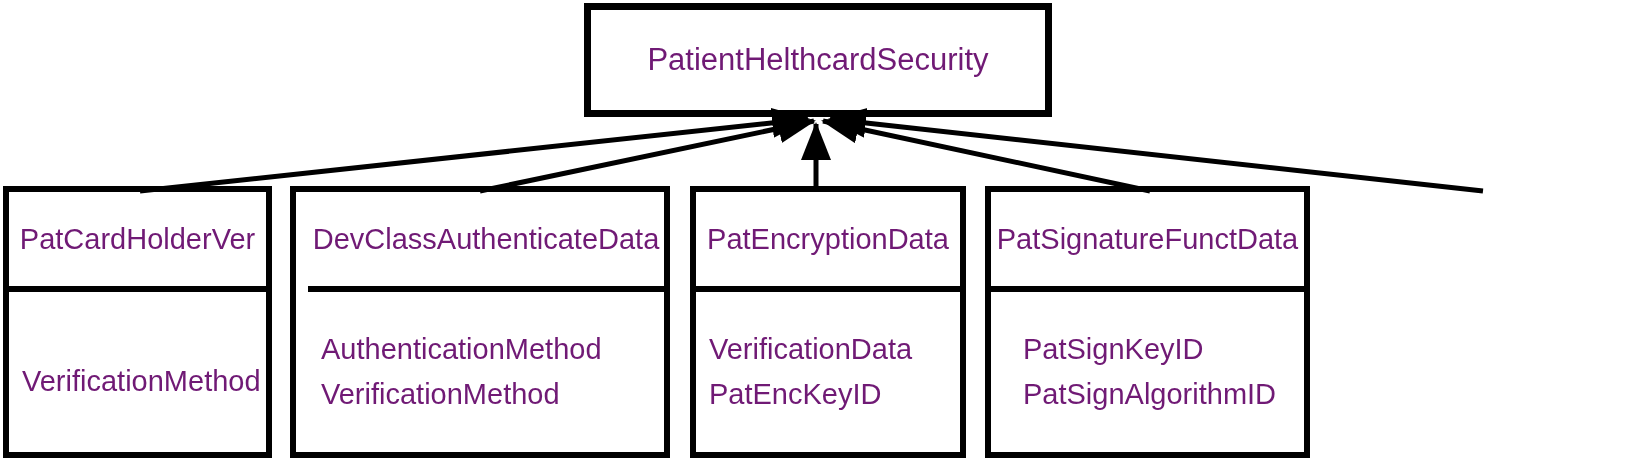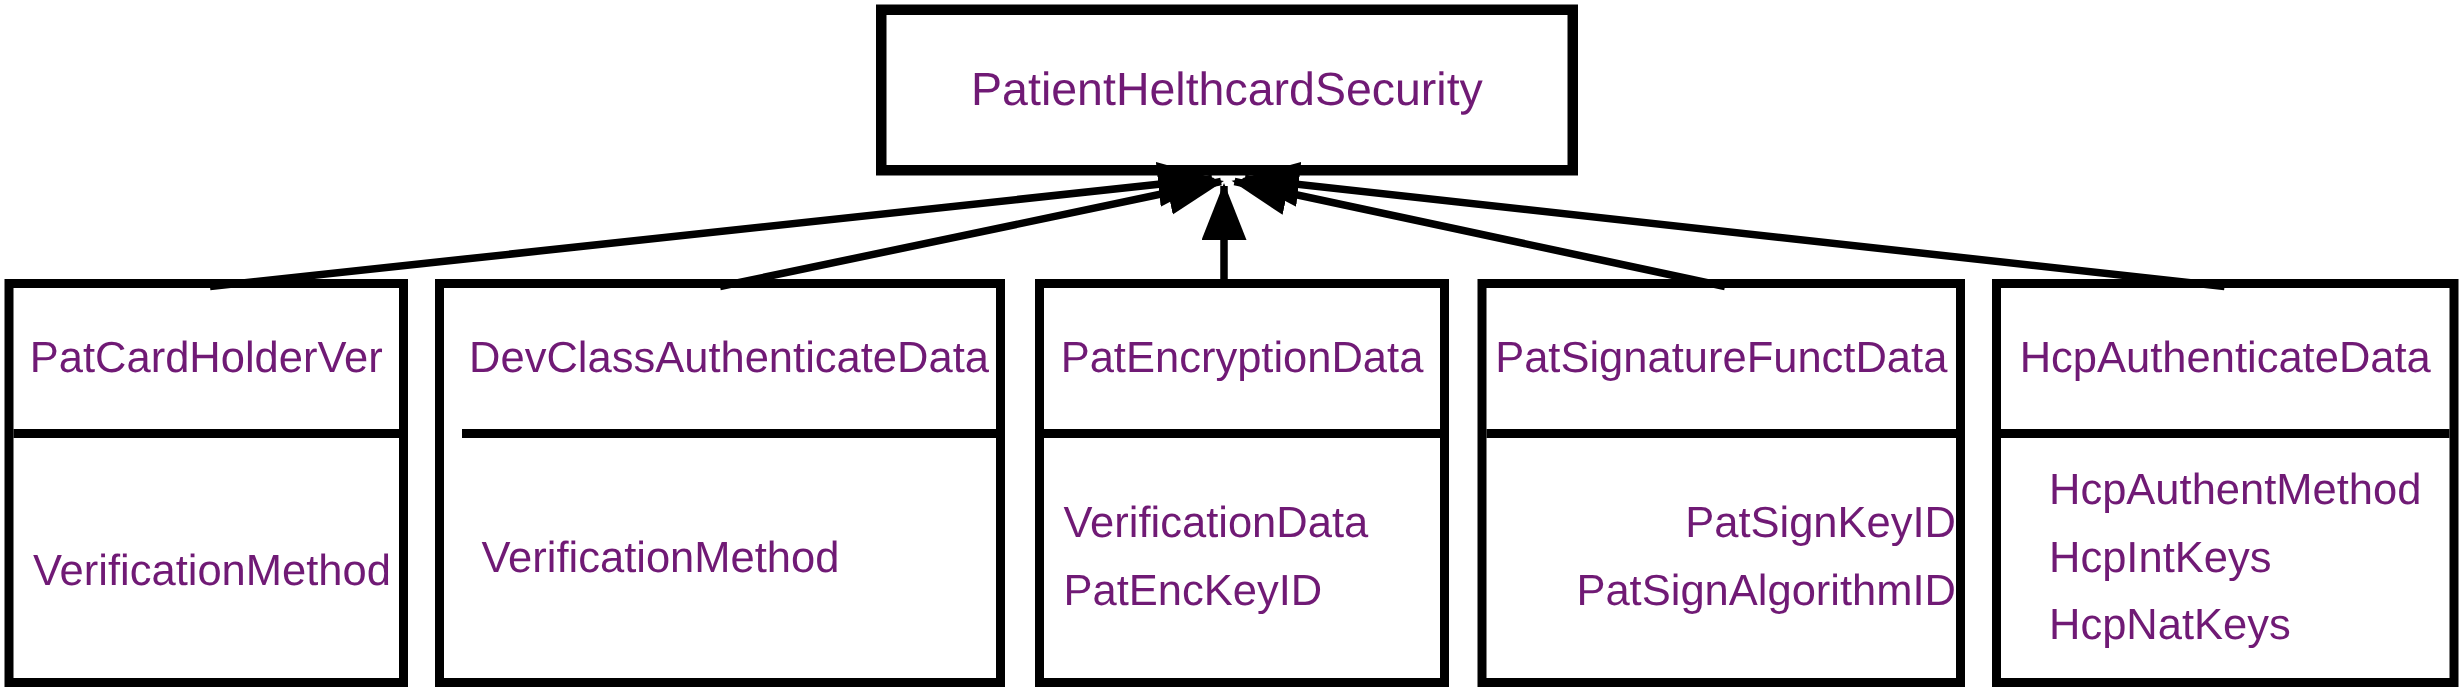--- a/index.html
+++ b/index.html
@@ -69,21 +69,21 @@
     flex-direction: column;
     justify-content: center;
     font-size: 29px;
     line-height: 45px;
     padding-left: 13px;
     white-space: nowrap;
   }
   .c0 { left: 3px;    width: 269px; gap: 18px; }
   .c1 { left: 290px;  width: 380px; padding-left: 12px; }
   .c2 { left: 690px;  width: 276px; }
-  .c3 { left: 985px;  width: 325px; text-align: right; }
+  .c3 { left: 985px;  width: 325px; }
   .c4 { left: 1328px; width: 311px; }
   .c3 .attrs, .c4 .attrs { padding-left: 32px; }
   .links line {
     stroke: #000000;
     stroke-width: 5;
   }
 </style>
 </head>
 <body>
 
@@ -109,42 +109,35 @@
   <div class="box child-box c0">
     <div class="head">PatCardHolderVer</div>
     <div class="attrs">
       <div>VerificationMethod</div>
     </div>
   </div>
 
   <div class="box child-box c1">
     <div class="head">DevClassAuthenticateData</div>
     <div class="attrs">
+      <div>AuthenticationMethod</div>
       <div>VerificationMethod</div>
     </div>
   </div>
 
   <div class="box child-box c2">
     <div class="head">PatEncryptionData</div>
     <div class="attrs">
       <div>VerificationData</div>
       <div>PatEncKeyID</div>
     </div>
   </div>
 
   <div class="box child-box c3">
     <div class="head">PatSignatureFunctData</div>
     <div class="attrs">
       <div>PatSignKeyID</div>
       <div>PatSignAlgorithmID</div>
     </div>
   </div>
 
-  <div class="box child-box c4">
-    <div class="head">HcpAuthenticateData</div>
-    <div class="attrs">
-      <div>HcpAuthentMethod</div>
-      <div>HcpIntKeys</div>
-      <div>HcpNatKeys</div>
-    </div>
-  </div>
 
 </div>
 
 </body></html>

